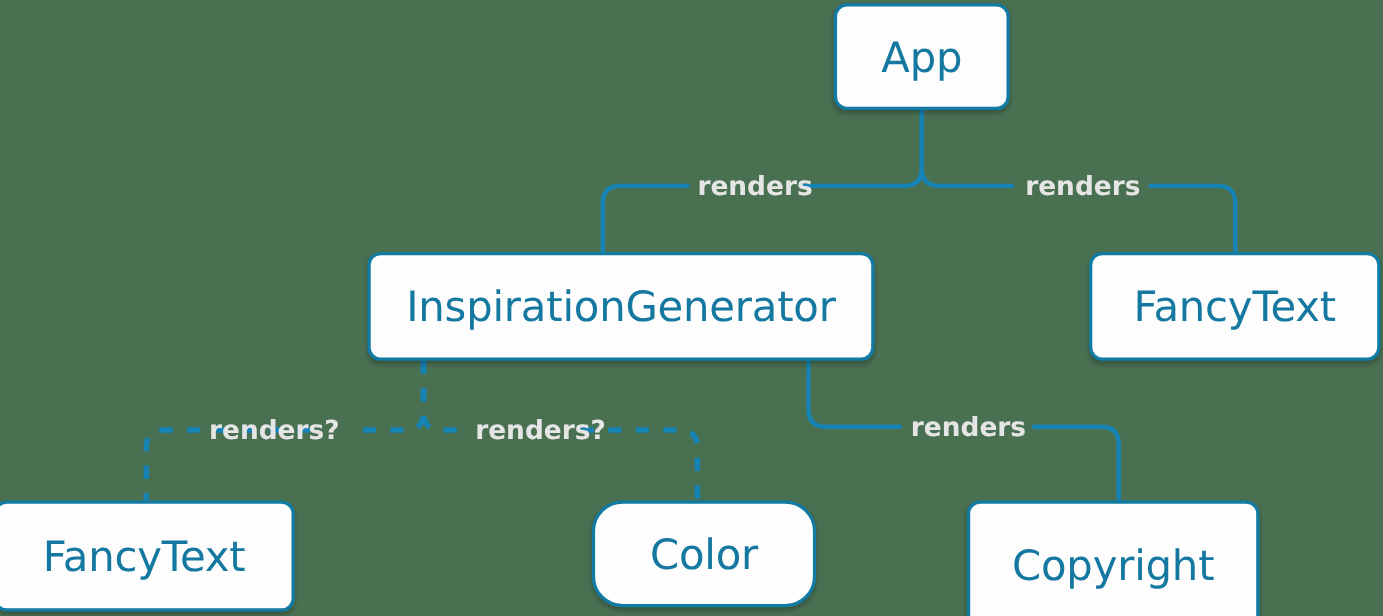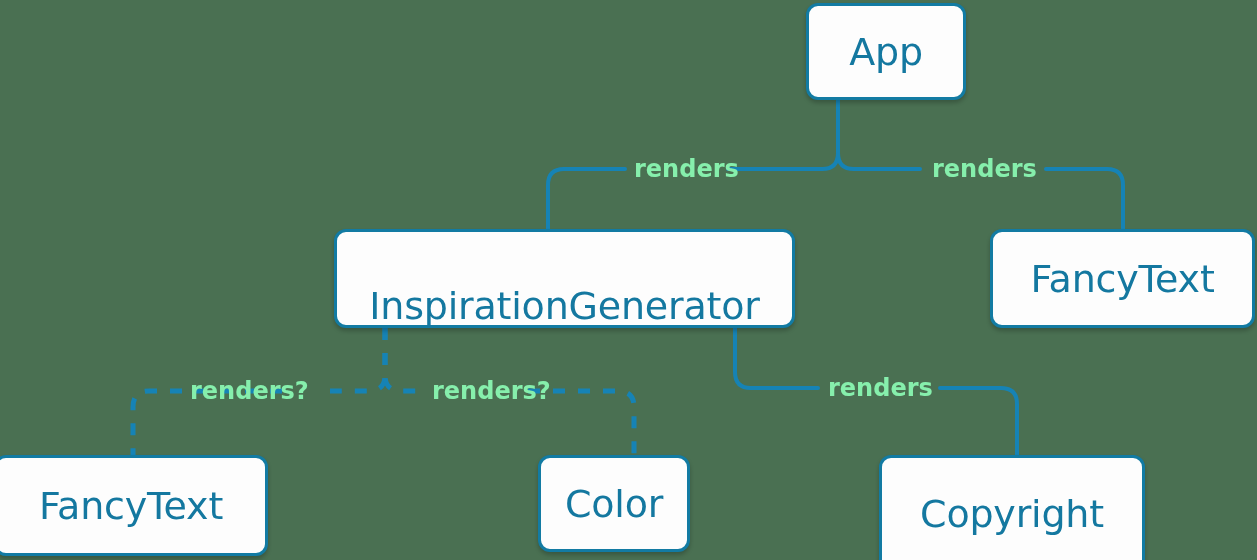--- a/index.html
+++ b/index.html
@@ -41,21 +41,21 @@
   .node-label {
     color: #1478a0;
     font-size: 38px;
     font-weight: 400;
     letter-spacing: -0.2px;
     white-space: nowrap;
     line-height: 1;
   }
   .edge-label {
     position: absolute;
-    color: #86efac;
+    color: #e5e5e5;
     font-size: 24px;
     font-weight: 700;
     white-space: nowrap;
     z-index: 6;
     line-height: 1;
   }
 </style>
 </head>
 <body>
 
@@ -72,37 +72,37 @@
     <path d="M 385 328 L 385 375 Q 385 391 369 391 L 330 391" fill="none" stroke="#1683b5" stroke-width="5" stroke-dasharray="12 13" stroke-linecap="butt"></path>
     <path d="M 282 391 L 149 391 Q 133 391 133 407 L 133 455" fill="none" stroke="#1683b5" stroke-width="5" stroke-dasharray="12 13" stroke-linecap="butt"></path>
 
     <path d="M 385 328 L 385 375 Q 385 391 401 391 L 418 391" fill="none" stroke="#1683b5" stroke-width="5" stroke-dasharray="12 13" stroke-linecap="butt"></path>
     <path d="M 528 391 L 618 391 Q 634 391 634 407 L 634 455" fill="none" stroke="#1683b5" stroke-width="5" stroke-dasharray="12 13" stroke-linecap="butt"></path>
 
     <path d="M 735 328 L 735 372 Q 735 388 751 388 L 818 388" fill="none" stroke="#1683b5" stroke-width="4" stroke-linecap="round"></path>
     <path d="M 940 388 L 1001 388 Q 1017 388 1017 404 L 1017 455" fill="none" stroke="#1683b5" stroke-width="4" stroke-linecap="round"></path>
   </svg>
 
-  <div class="node" style="left:758px; top:3px; width:160px; height:97px;margin-left:48px;">
+  <div class="node" style="left:758px; top:3px; width:160px; height:97px;">
     <span class="node-label">App</span>
   </div>
 
-  <div class="node" style="left:334px; top:229px; width:461px; height:99px;align-items:flex-end;">
+  <div class="node" style="left:334px; top:229px; width:461px; height:99px;">
     <span class="node-label">InspirationGenerator</span>
   </div>
 
   <div class="node" style="left:990px; top:229px; width:265px; height:99px;">
     <span class="node-label">FancyText</span>
   </div>
 
   <div class="node" style="left:-6px; top:455px; width:274px; height:101px;">
     <span class="node-label">FancyText</span>
   </div>
 
-  <div class="node" style="left:538px; top:455px; width:152px; height:97px;">
+  <div class="node" style="left:538px; top:455px; width:204px; height:97px;border-radius:28px;">
     <span class="node-label">Color</span>
   </div>
 
   <div class="node" style="left:879px; top:455px; width:266px; height:118px;">
     <span class="node-label">Copyright</span>
   </div>
 
   <div class="edge-label" style="left:634px; top:157px;">renders</div>
 
   <div class="edge-label" style="left:932px; top:157px;">renders</div>

